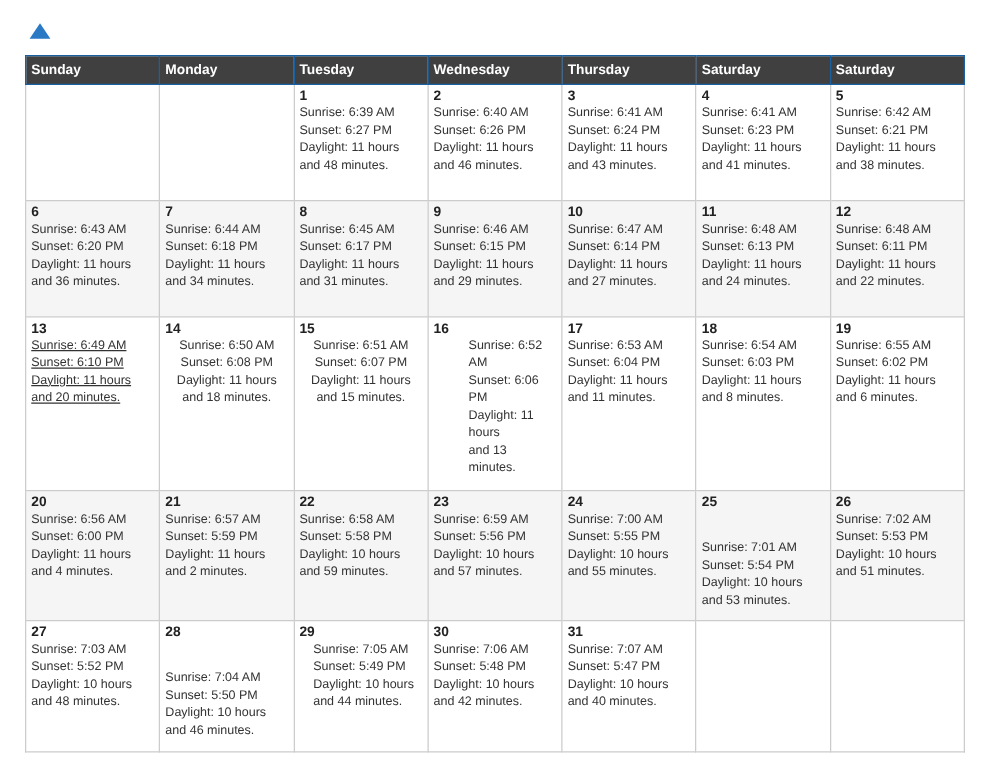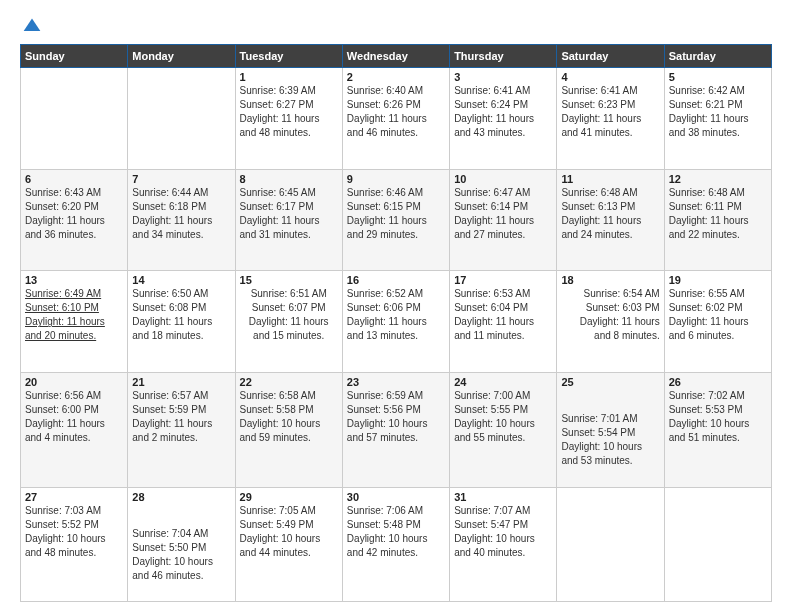--- a/index.html
+++ b/index.html
@@ -229,49 +229,49 @@
         <tr>
           <td>
             <span class="day-number">13</span>
             <div class="day-info" style="white-space: pre-line; text-decoration: underline;">Sunrise: 6:49 AM
 Sunset: 6:10 PM
 Daylight: 11 hours
 and 20 minutes.</div>
           </td>
           <td>
             <span class="day-number">14</span>
-            <div class="day-info" style="white-space: pre-line;">Sunrise: 6:50 AM
+            <div class="day-info" style="white-space: pre-line; text-align: center;">Sunrise: 6:50 AM
 Sunset: 6:08 PM
 Daylight: 11 hours
 and 18 minutes.</div>
           </td>
           <td>
             <span class="day-number">15</span>
             <div class="day-info" style="white-space: pre-line; text-align: center;">Sunrise: 6:51 AM
 Sunset: 6:07 PM
 Daylight: 11 hours
 and 15 minutes.</div>
           </td>
           <td>
             <span class="day-number">16</span>
-            <div class="day-info" style="white-space: pre-line;">Sunrise: 6:52 AM
+            <div class="day-info" style="white-space: pre-line; margin-left: 28px;">Sunrise: 6:52 AM
 Sunset: 6:06 PM
 Daylight: 11 hours
 and 13 minutes.</div>
           </td>
           <td>
             <span class="day-number">17</span>
             <div class="day-info" style="white-space: pre-line;">Sunrise: 6:53 AM
 Sunset: 6:04 PM
 Daylight: 11 hours
 and 11 minutes.</div>
           </td>
           <td>
             <span class="day-number">18</span>
-            <div class="day-info" style="white-space: pre-line; text-align: right;">Sunrise: 6:54 AM
+            <div class="day-info" style="white-space: pre-line;">Sunrise: 6:54 AM
 Sunset: 6:03 PM
 Daylight: 11 hours
 and 8 minutes.</div>
           </td>
           <td>
             <span class="day-number">19</span>
             <div class="day-info" style="white-space: pre-line;">Sunrise: 6:55 AM
 Sunset: 6:02 PM
 Daylight: 11 hours
 and 6 minutes.</div>
@@ -338,21 +338,21 @@
           </td>
           <td>
             <span class="day-number">28</span>
             <div class="day-info" style="white-space: pre-line; margin-top: 24px;">Sunrise: 7:04 AM
 Sunset: 5:50 PM
 Daylight: 10 hours
 and 46 minutes.</div>
           </td>
           <td>
             <span class="day-number">29</span>
-            <div class="day-info" style="white-space: pre-line;">Sunrise: 7:05 AM
+            <div class="day-info" style="white-space: pre-line; margin-left: 11px;">Sunrise: 7:05 AM
 Sunset: 5:49 PM
 Daylight: 10 hours
 and 44 minutes.</div>
           </td>
           <td>
             <span class="day-number">30</span>
             <div class="day-info" style="white-space: pre-line;">Sunrise: 7:06 AM
 Sunset: 5:48 PM
 Daylight: 10 hours
 and 42 minutes.</div>

